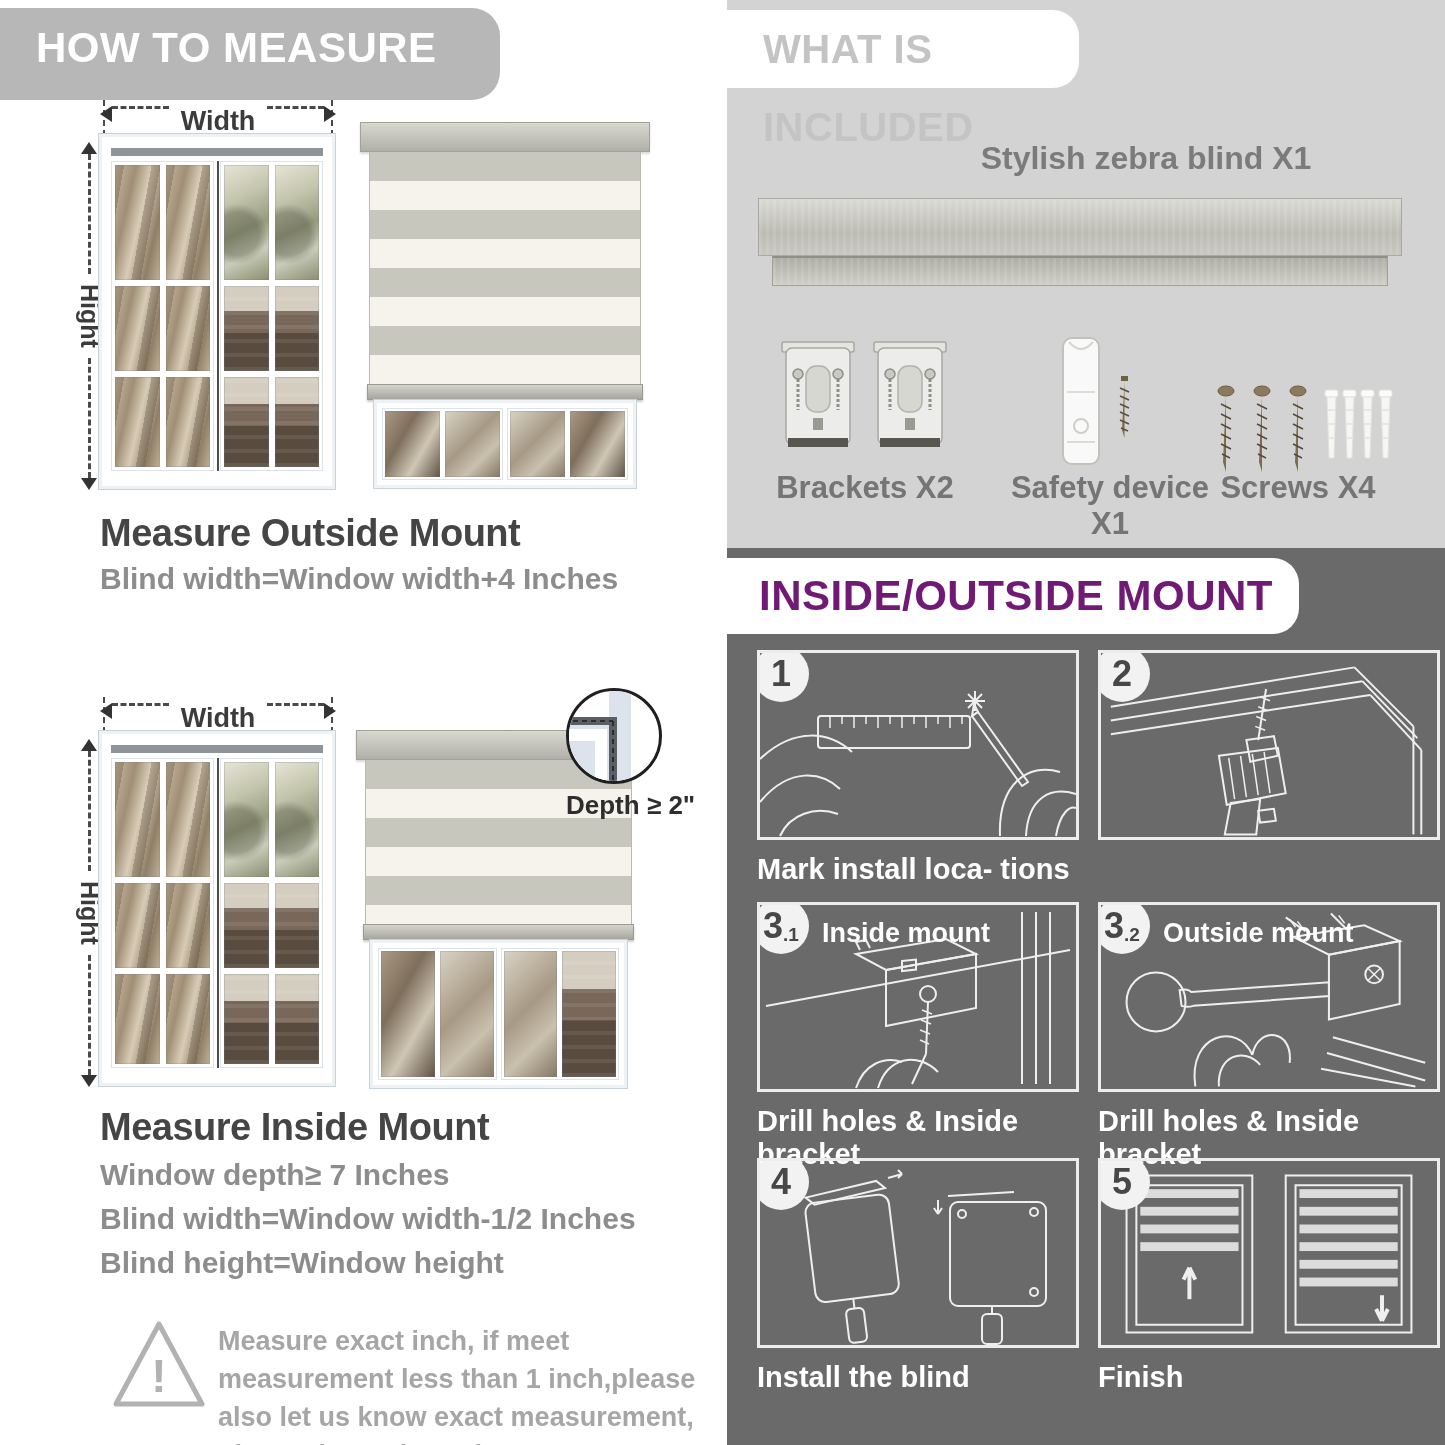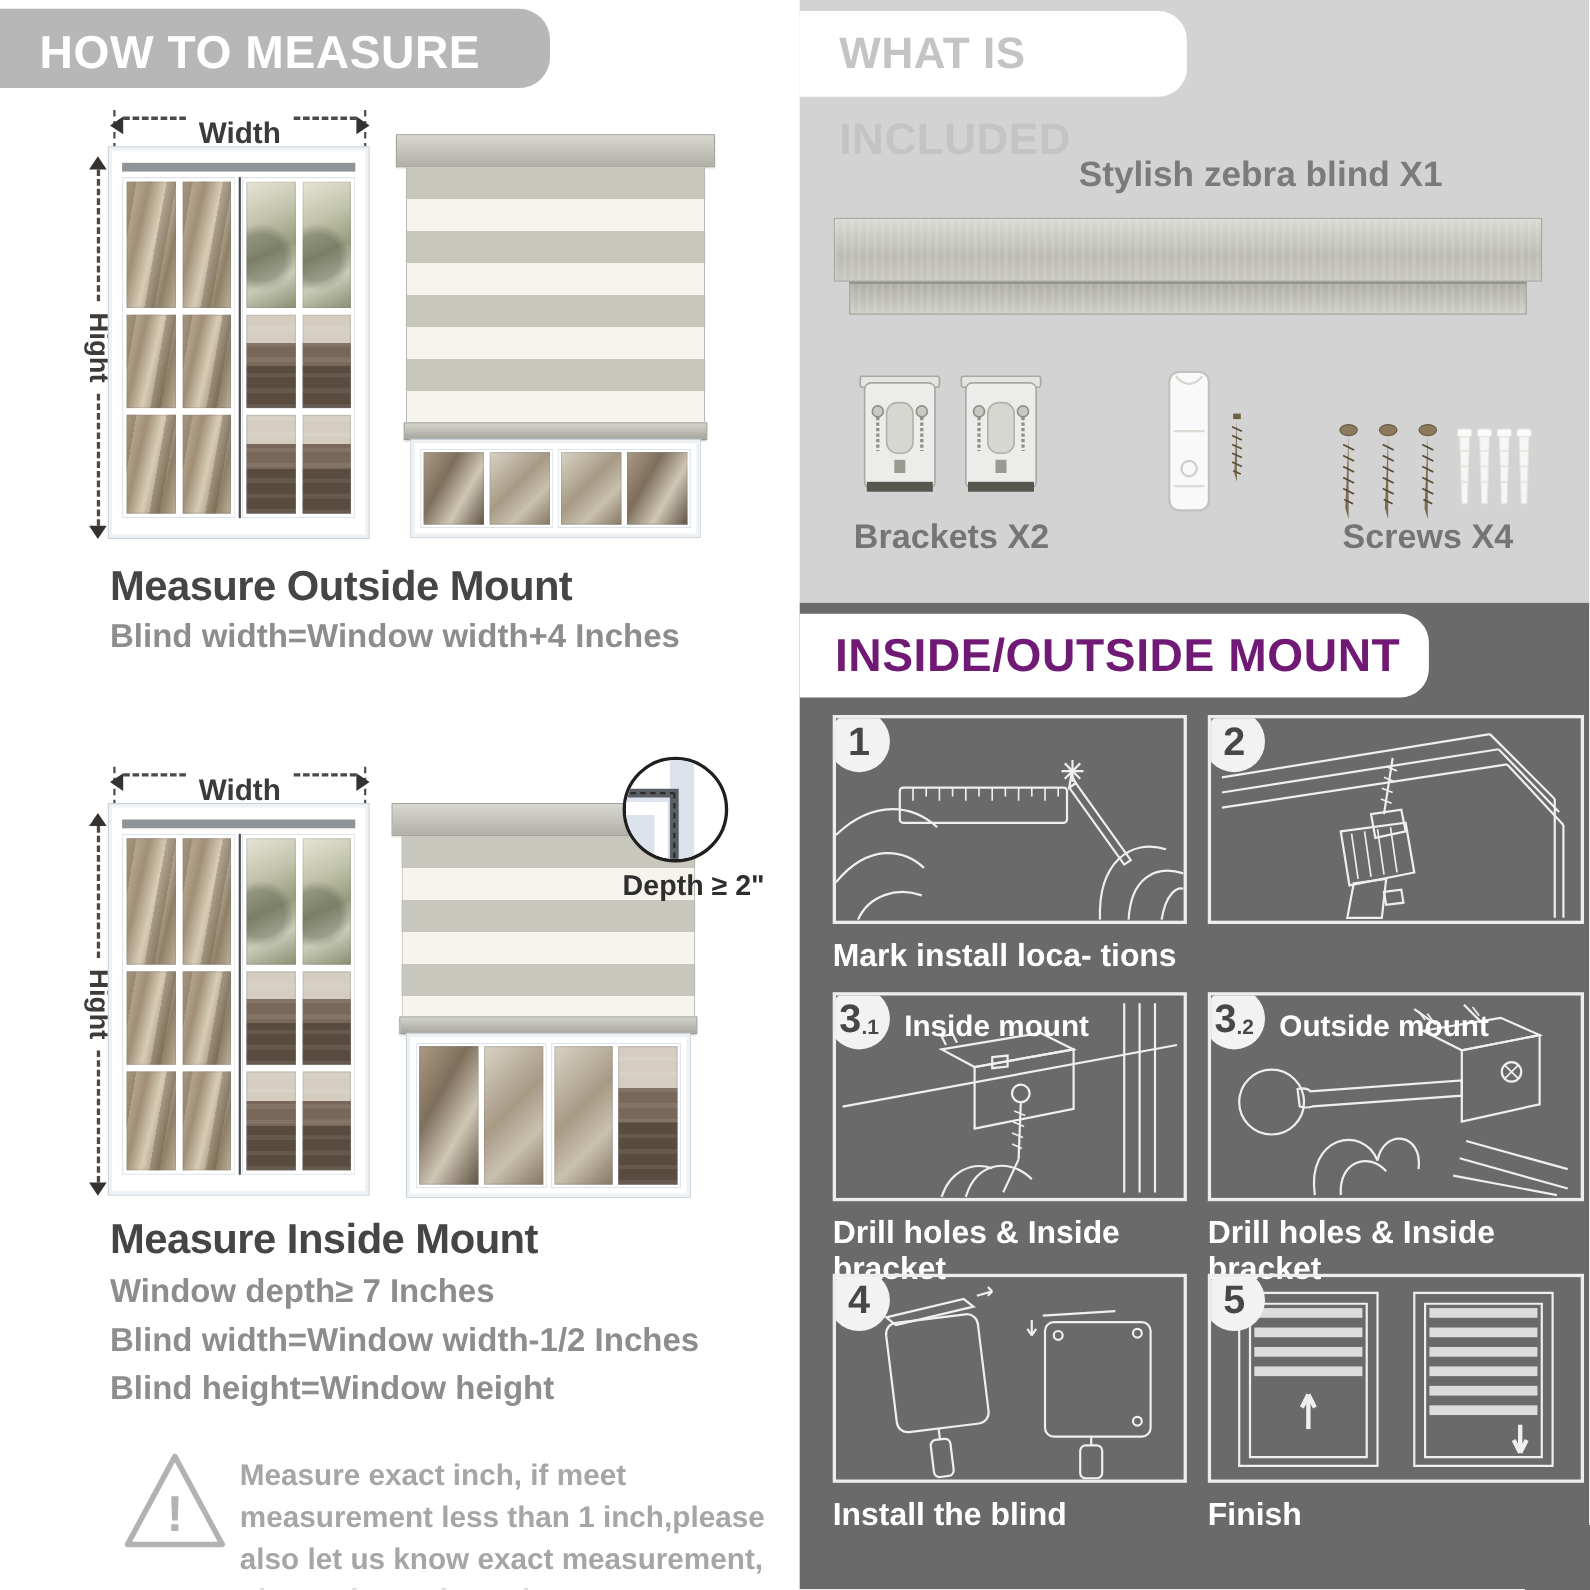--- a/index.html
+++ b/index.html
@@ -2,21 +2,21 @@
 <html><head>
 <meta charset="utf-8">
 <style>
   * { margin:0; padding:0; box-sizing:border-box; }
   html,body { background:#fff; }
   body { font-family:"Liberation Sans", sans-serif; }
   #canvas { position:relative; width:1445px; height:1445px; background:#fff; overflow:hidden; }
 
   
   .banner { position:absolute; font-weight:bold; letter-spacing:.5px; }
-  .l-banner { left:0; top:8px; width:500px; height:72px; background:#b7b7b7;
+  .l-banner { left:0; top:8px; width:500px; height:92px; background:#b7b7b7;
               border-radius:0 28px 28px 0; color:#fff; font-size:42px; line-height:80px; padding-left:36px; }
   .r-banner1 { left:727px; top:10px; width:352px; height:78px; background:#fff;
                border-radius:0 26px 26px 0; color:#c4c4c4; font-size:40px; line-height:78px; padding-left:36px; }
   .r-banner2 { left:727px; top:558px; width:572px; height:76px; background:#fff;
                border-radius:0 26px 26px 0; color:#701a75; font-size:42px; line-height:76px; padding-left:32px; }
 
   
   .r-light { position:absolute; left:727px; top:0; width:718px; height:548px; background:#d3d3d3; }
   .r-dark  { position:absolute; left:727px; top:548px; width:718px; height:897px; background:#6a6a6a; }
 
@@ -374,20 +374,21 @@
         <rect x="0" y="0" width="13" height="7" rx="2" fill="#fbfbfa" stroke="#e2e2de" stroke-width="1"></rect>
         <path d="M2,7 L11,7 L9,68 L4,68 Z" fill="#f6f6f4" stroke="#e2e2de" stroke-width="1"></path>
         <line x1="3" y1="20" x2="10" y2="20" stroke="#e6e6e2" stroke-width="2"></line>
         <line x1="3" y1="34" x2="10" y2="34" stroke="#e6e6e2" stroke-width="2"></line>
         <line x1="3" y1="48" x2="10" y2="48" stroke="#e6e6e2" stroke-width="2"></line>
       </g>
     </g>
   </svg>
 
   <div class="item-label lbl-brackets">Brackets X2</div>
+  <div class="item-label lbl-safety">Safety device X1</div>
   <div class="item-label lbl-screws">Screws X4</div>
 
   <div class="r-dark"></div>
   <div class="banner r-banner2">INSIDE/OUTSIDE MOUNT</div>
 
   <div class="step s1">
     <div class="s-frame">
       <svg class="stepart" viewBox="0 0 316 182" fill="none" stroke="#efefef" stroke-width="2">
         <path d="M0,105 C35,72 70,78 92,98"></path>
         <path d="M0,148 C30,112 62,118 80,135"></path>

